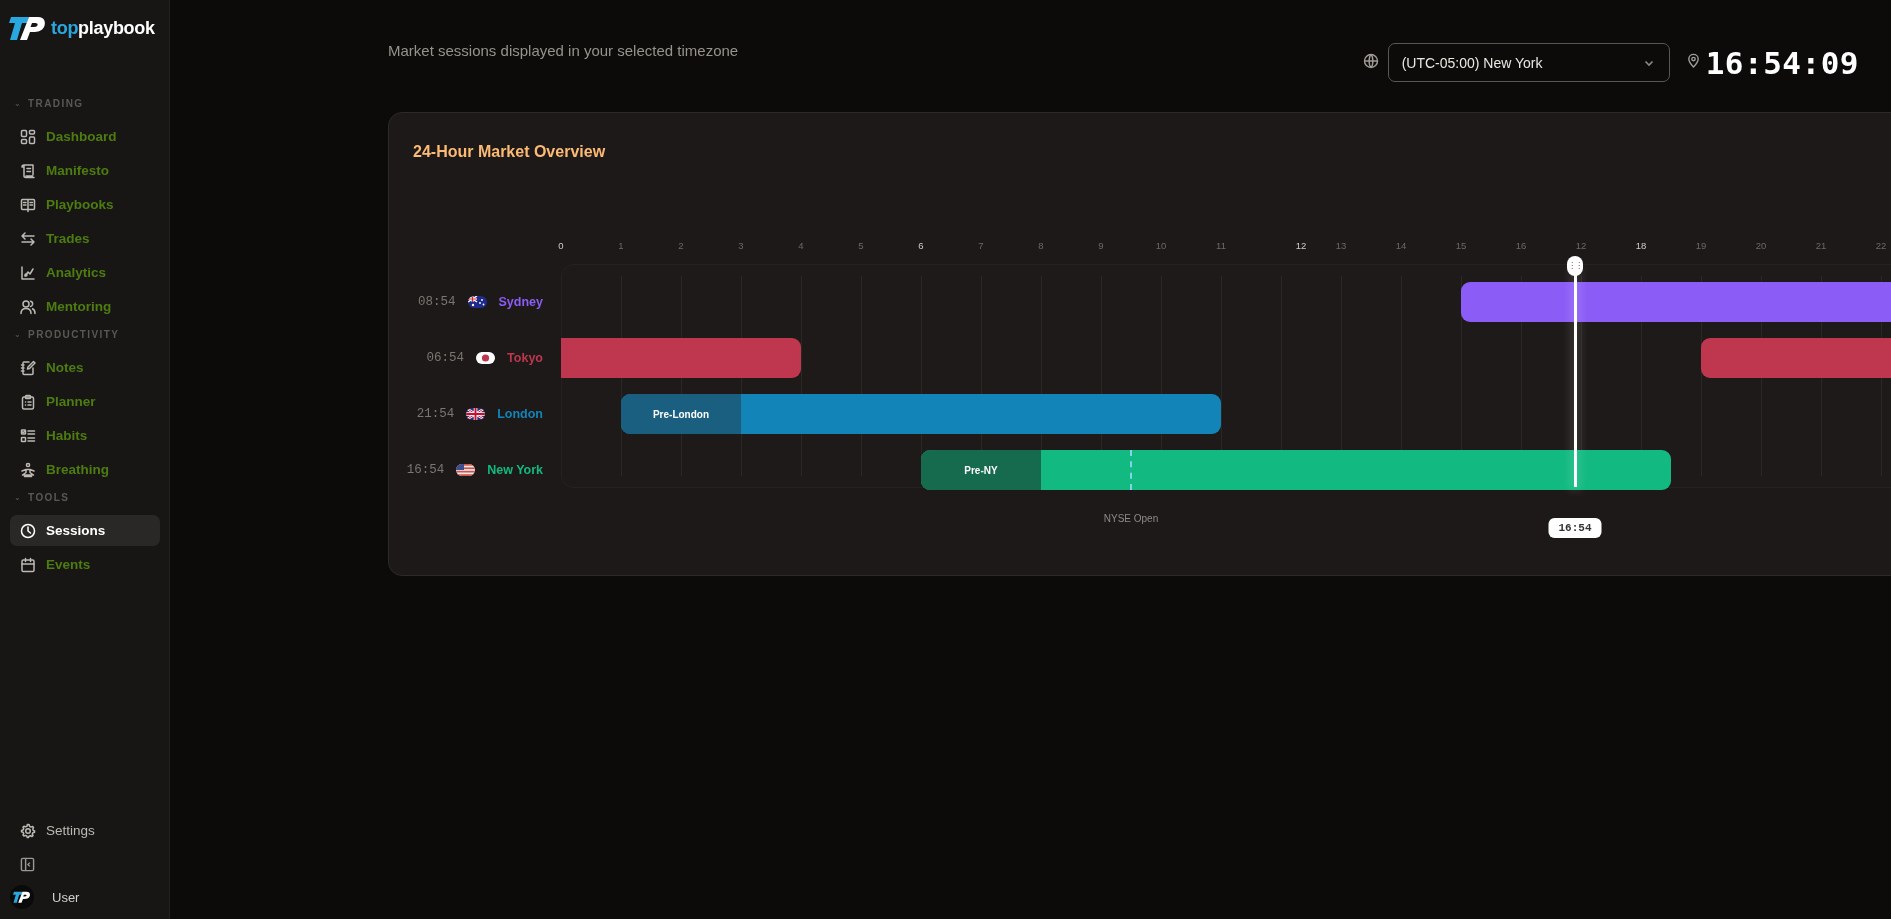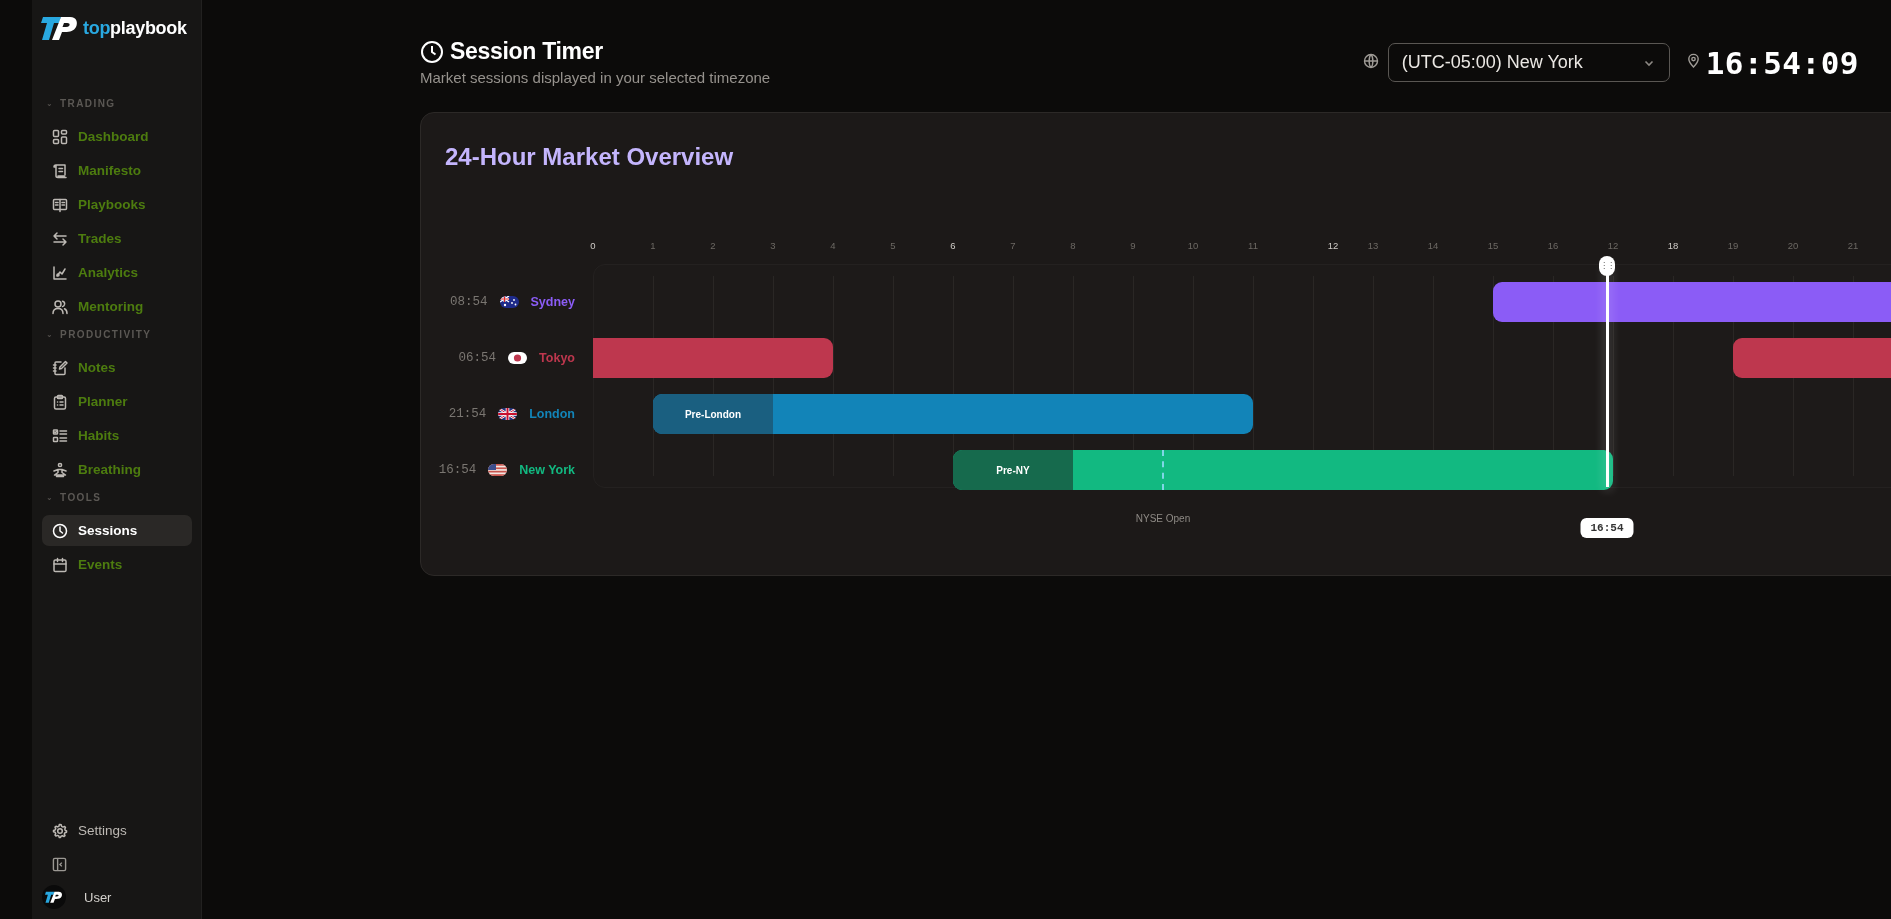--- a/index.html
+++ b/index.html
@@ -1,20 +1,20 @@
 <!DOCTYPE html>
 <html><head>
 <meta charset="utf-8">
 <style>
   * { box-sizing: border-box; margin: 0; padding: 0; }
   html, body { width: 1891px; height: 919px; overflow: hidden; background: #0c0b0a; font-family: "Liberation Sans", "DejaVu Sans", sans-serif; color: #e8e6e3; }
   .app { display: flex; width: 1891px; height: 919px; }
 
   
-  .sidebar { width: 170px; height: 919px; background: #171615; border-right: 1px solid #222120; position: relative; padding-top: 12px; margin-left: 32px; }
+  .sidebar { width: 170px; height: 919px; background: #171615; border-right: 1px solid #222120; position: relative; padding-top: 12px; }
   .logo { display: flex; align-items: center; padding-left: 9px; height: 32px; }
   .logo-mark { width: 38px; height: 28px; }
   .logo-text { font-size: 18px; font-weight: 700; margin-left: 4px; letter-spacing: -0.3px; }
   .logo-text .a { color: #29a8e0; }
   .logo-text .b { color: #ffffff; }
   .section { margin-top: 0; }
   .section-head { display: flex; align-items: center; height: 18px; padding-left: 14px; font-size: 10px; letter-spacing: 1.4px; color: #5b5854; font-weight: 700; }
   .section-head .chev { font-size: 8px; margin-right: 6px; color: #55524e; }
   .nav-item { display: flex; align-items: center; height: 31px; margin: 0 9px 3px 10px; padding-left: 10px; border-radius: 7px; font-size: 13.5px; font-weight: 700; color: #4d7c0f; cursor: pointer; }
   .nav-item.active { background: #2a2826; color: #ffffff; }
@@ -30,27 +30,27 @@
   
   .main { flex: 1; position: relative; }
   .page-head { position: absolute; left: 218px; top: 38px; }
   .title-row { display: flex; align-items: center; }
   .title-row svg { width: 24px; height: 24px; stroke: #ffffff; fill: none; stroke-width: 2; margin-right: 6px; }
   .page-title { font-size: 23px; font-weight: 700; color: #ffffff; letter-spacing: -0.3px; }
   .page-sub { font-size: 15px; color: #96928d; margin-top: 4px; }
 
   .tz-area { position: absolute; top: 43px; right: 32px; display: flex; align-items: center; }
   .tz-globe svg { width: 16px; height: 16px; stroke: #a09c97; fill: none; stroke-width: 1.4; }
-  .tz-select { margin-left: 9px; width: 282px; height: 39px; border: 1px solid #5a5753; border-radius: 7px; background: #0c0b0a; display: flex; align-items: center; justify-content: space-between; padding: 0 14px 0 13px; font-size: 18px; color: #ebe8e4; cursor: pointer; }
+  .tz-select { margin-left: 9px; width: 282px; height: 39px; border: 1px solid #5a5753; border-radius: 7px; background: #0c0b0a; display: flex; align-items: center; justify-content: space-between; padding: 0 14px 0 13px; font-size: 14px; color: #ebe8e4; cursor: pointer; }
   .tz-select svg { width: 12px; height: 12px; stroke: #8d8984; fill: none; stroke-width: 1.6; }
   .pin svg { width: 15px; height: 15px; stroke: #a09c97; fill: none; stroke-width: 1.5; margin-left: 16px; margin-right: 5px; }
   .clock { font-family: "DejaVu Sans Mono", "Liberation Mono", monospace; font-weight: 700; font-size: 31px; color: #ffffff; letter-spacing: 0.5px; }
 
   .card { position: absolute; left: 218px; top: 112px; width: 1640px; height: 464px; background: #1c1918; border: 1px solid #2c2927; border-radius: 14px; }
-  .card-title { position: absolute; left: 24px; top: 30px; font-size: 24px; font-weight: 700; color: #c4b5fd; }
+  .card-title { position: absolute; left: 24px; top: 30px; font-size: 16px; font-weight: 700; color: #fdba74; }
 
   
   .chart { position: absolute; left: 0; top: 0; width: 100%; height: 100%; }
   .tick { position: absolute; top: 127px; font-size: 9.5px; color: #6d6964; transform: translateX(-50%); font-family: "Liberation Sans", sans-serif; }
   .tick.major { color: #d0ccc7; }
   .track { position: absolute; left: 172px; top: 151px; width: 1440px; height: 224px; border: 1px solid #242120; border-radius: 12px; background: #1d1a19; }
   .gridline { position: absolute; top: 163px; width: 1px; height: 200px; background: #2a2725; }
   .row-label { position: absolute; left: 0; width: 154px; height: 20px; display: flex; justify-content: flex-end; align-items: center; font-size: 12px; }
   .row-time { font-family: "Liberation Mono", "DejaVu Sans Mono", monospace; color: #7a7671; font-size: 12.5px; margin-right: 12px; }
   .flag { width: 19px; height: 12px; border-radius: 6px; overflow: hidden; margin-right: 12px; position: relative; }
@@ -217,27 +217,20 @@
             <path d="M20 3 H29 C36 3 37 9 35 13 C33 17 29 18 24 18 H21 L18 26 H11 Z M23 9 L21.5 13 H25 C28 13 29 11 28.5 10 C28 9 27 9 25 9 Z" fill="#ffffff"></path>
           </svg>
         </div>
         <span>User</span>
       </div>
     </div>
   </aside>
 
   <main class="main">
     <div class="page-head">
-      <div class="title-row">
-        <svg viewBox="0 0 24 24">
-            <circle cx="12" cy="12" r="10"></circle>
-            <path d="M12 6 V12 L15.5 14.5"></path>
-          </svg>
-        <h1 class="page-title">Session Timer</h1>
-      </div>
       <div class="page-sub">Market sessions displayed in your selected timezone</div>
     </div>
 
     <div class="tz-area">
       <span class="tz-globe"><svg viewBox="0 0 16 16">
             <circle cx="8" cy="8" r="6.5"></circle>
             <path d="M1.5 8 H14.5 M8 1.5 C5.5 4 5.5 12 8 14.5 M8 1.5 C10.5 4 10.5 12 8 14.5"></path>
           </svg></span>
       <div class="tz-select">
         <span>(UTC-05:00) New York</span>
@@ -345,21 +338,21 @@
             <span class="flag"><svg width="19" height="12" viewBox="0 0 19 12">
                 <rect width="19" height="12" fill="#f2e7e2"></rect>
                 <rect y="0" width="19" height="1.7" fill="#c9554e"></rect>
                 <rect y="3.4" width="19" height="1.7" fill="#c9554e"></rect>
                 <rect y="6.8" width="19" height="1.7" fill="#c9554e"></rect>
                 <rect y="10.2" width="19" height="1.8" fill="#c9554e"></rect>
                 <rect width="8" height="6" fill="#3b4d8c"></rect>
               </svg></span>
             <span class="row-name" style="color: rgb(18, 185, 129);">New York</span>
           </div>
-          <div class="bar" style="top: 337px; left: 532px; width: 660px; background: rgb(18, 185, 129); border-radius: 9px; justify-content: flex-start;">
+          <div class="bar" style="top: 337px; left: 532px; width: 750px; background: rgb(18, 185, 129); border-radius: 9px; justify-content: flex-start;">
             <div class="pre" style="width: 120px; background: rgb(22, 106, 77);">Pre-NY</div>
           </div>
           <div class="nyse-line" style="left: 741px; top: 337px;"></div>
           <div class="nyse-label" style="left: 742px; top: 400px;">NYSE Open</div>
           <div class="now-line" style="left: 1184.5px; top: 156px; height: 218px;"></div>
           <div class="now-handle" style="left: 1178px; top: 143px;">
             <span>⋮⋮</span>
           </div>
           <div class="now-badge" style="left: 1186px; top: 405px;">16:54</div>
         </div>

